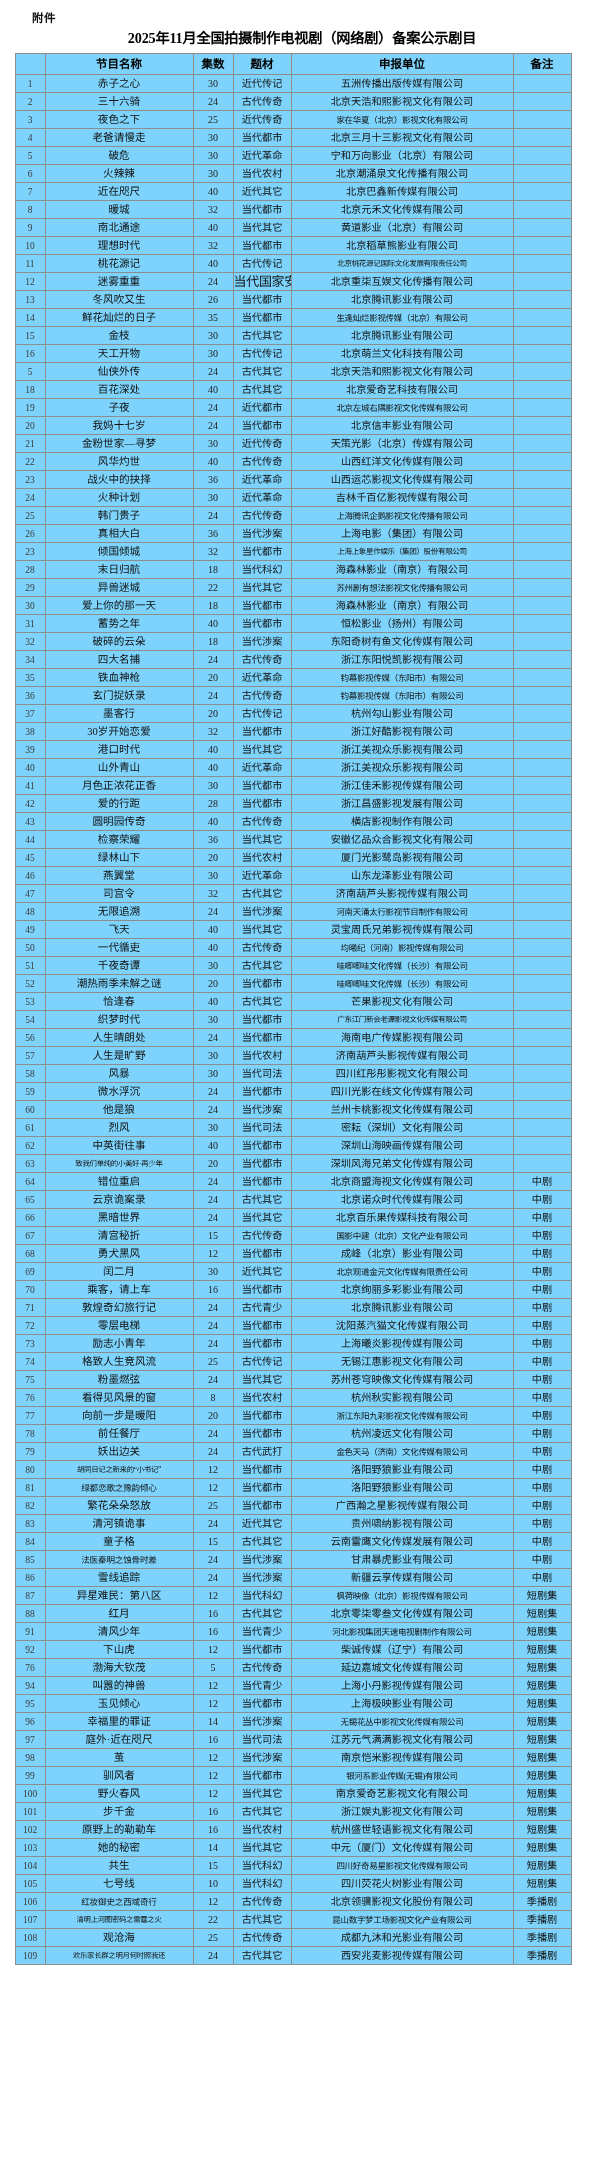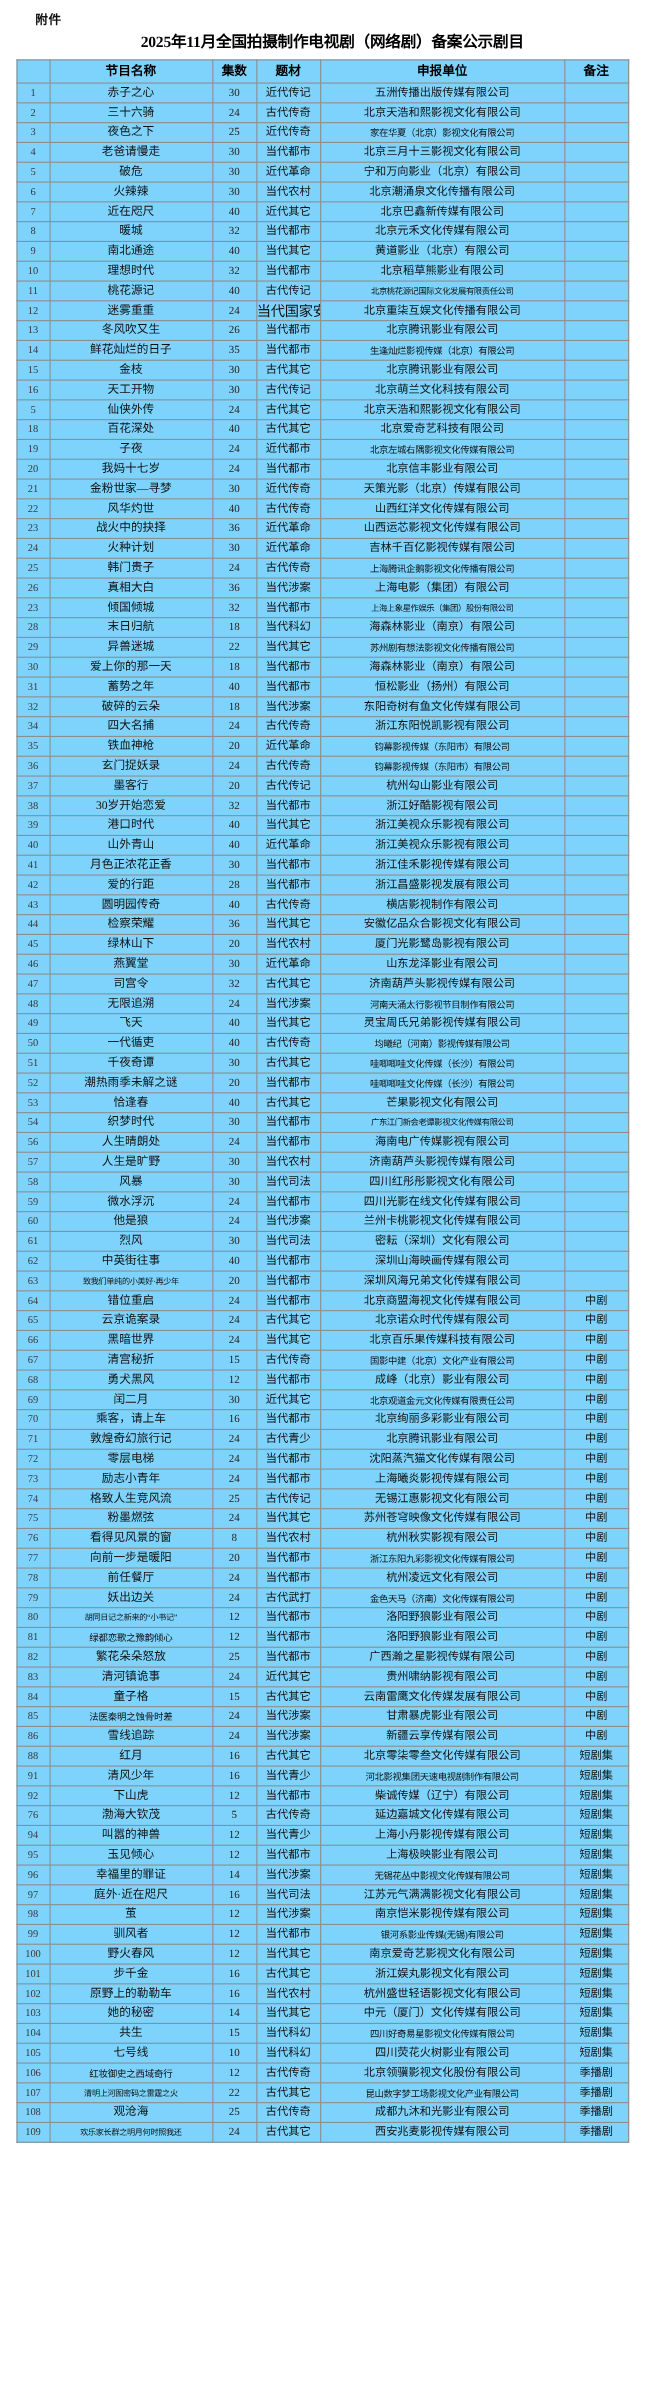--- a/index.html
+++ b/index.html
@@ -797,20 +797,28 @@
         </tr>
         <tr>
           <td class="idx">86</td>
           <td class="name">雪线追踪</td>
           <td class="eps">24</td>
           <td class="genre">当代涉案</td>
           <td class="org">新疆云享传媒有限公司</td>
           <td class="note">中剧</td>
         </tr>
         <tr>
+          <td class="idx">87</td>
+          <td class="name">异星难民：第八区</td>
+          <td class="eps">12</td>
+          <td class="genre">当代科幻</td>
+          <td class="org tight">枫荷映像（北京）影视传媒有限公司</td>
+          <td class="note">短剧集</td>
+        </tr>
+        <tr>
           <td class="idx">88</td>
           <td class="name">红月</td>
           <td class="eps">16</td>
           <td class="genre">古代其它</td>
           <td class="org">北京零柒零叁文化传媒有限公司</td>
           <td class="note">短剧集</td>
         </tr>
         <tr>
           <td class="idx">91</td>
           <td class="name">清风少年</td>

